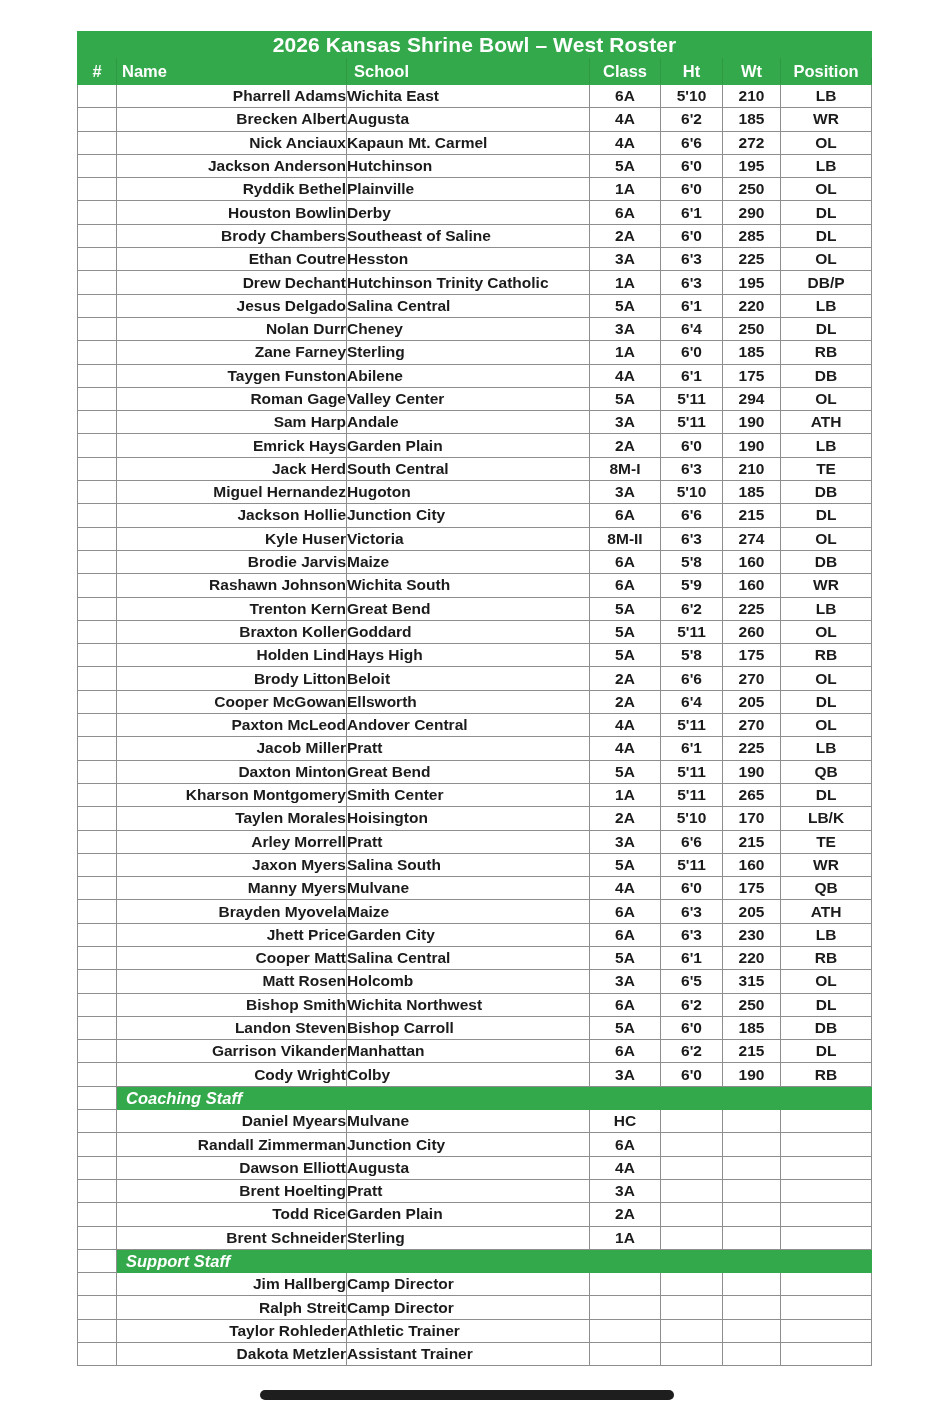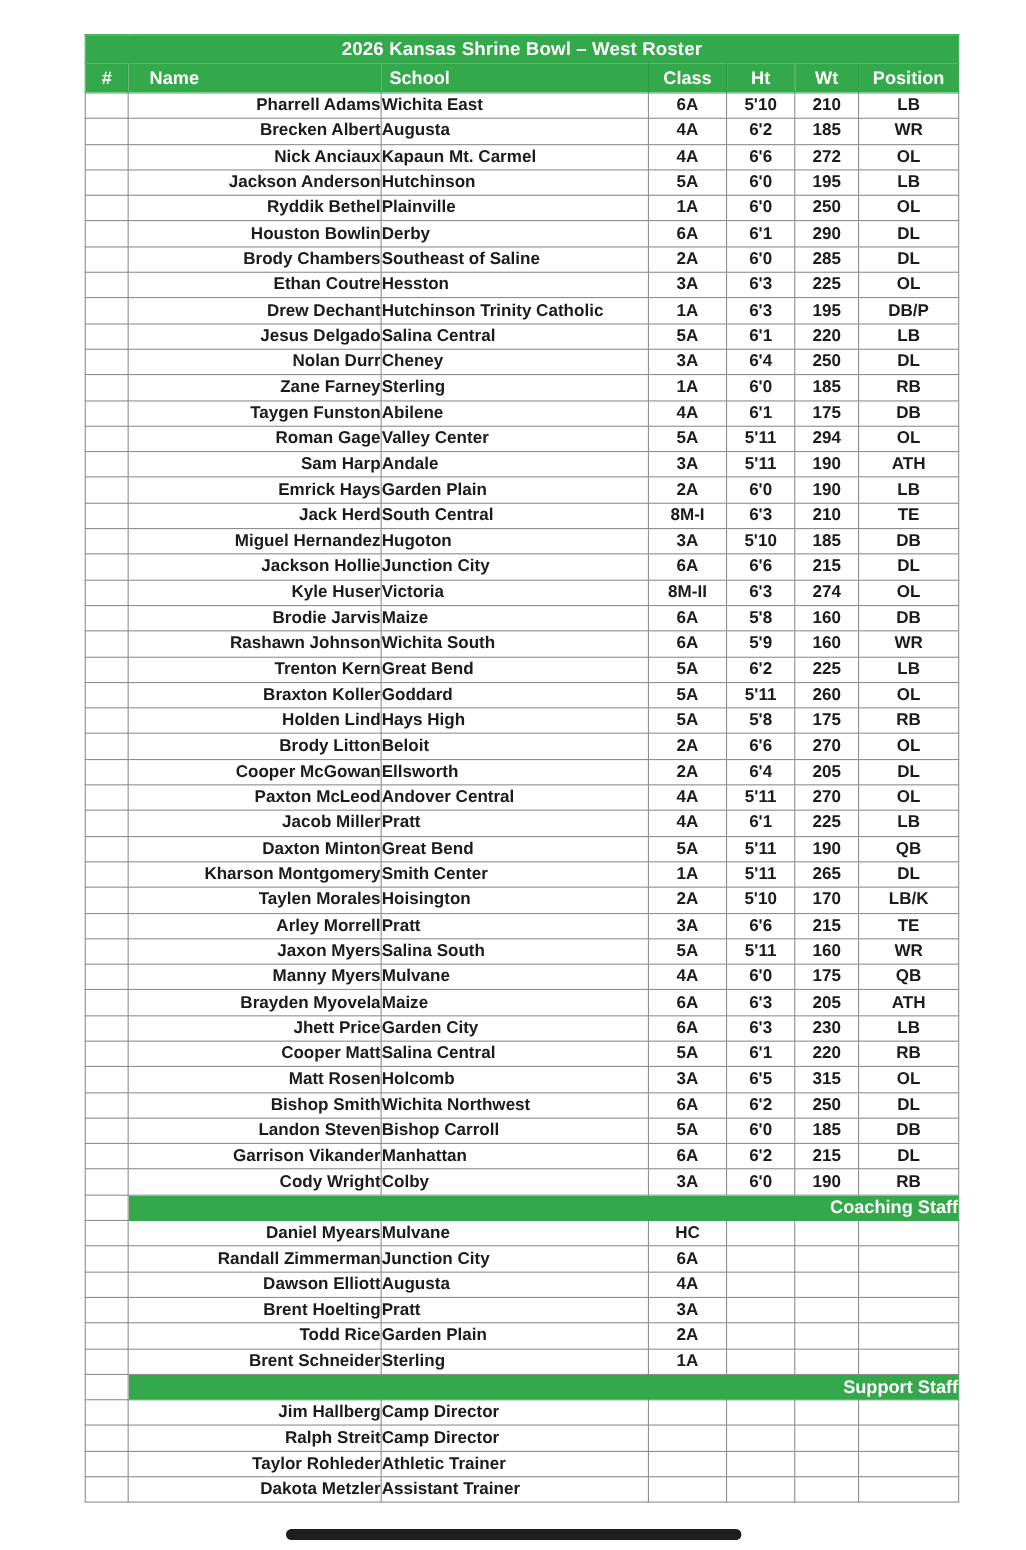--- a/index.html
+++ b/index.html
@@ -61,62 +61,63 @@
   col.c-ht    { width: 62px;  }
   col.c-wt    { width: 58px;  }
   col.c-pos   { width: 91px;  }
 
   
   tr.title-row th {
     background: #34a94b;
     border: 1px solid #34a94b;
     color: #ffffff;
     text-align: center;
-    font-size: 17px;
+    font-size: 21px;
     height: 25px;
     line-height: 25px;
     letter-spacing: 0.1px;
   }
 
   
   tr.head-row th {
     background: #34a94b;
     border: 1px solid #34a94b;
     border-right: 1px solid #2e9843;
     color: #ffffff;
     font-size: 16.5px;
     height: 26px;
     line-height: 26px;
     text-align: center;
   }
   tr.head-row th.h-num   { text-align: center; }
-  tr.head-row th.h-name  { text-align: left; padding-left: 19px; }
+  tr.head-row th.h-name  { text-align: left; padding-left: 5px; }
   tr.head-row th.h-schl  { text-align: left; padding-left: 7px; }
 
   
   td.cell-num   { background: #ffffff; }
   td.cell-name  { text-align: right;  padding-left: 9px; }
   td.cell-schl  { text-align: left;  padding-left: 7px; font-size: 15px; }
   td.cell-ctr   { text-align: center; }
 
   
   tr.section-row td {
     background: #34a94b;
     border: 1px solid #34a94b;
     color: #ffffff;
     height: 22.3px;
   }
   tr.section-row td.cell-num {
     background: #ffffff;
     border: 1px solid #8e8e8e;
   }
   tr.section-row td.section-label {
-    text-align: right;
+    text-align: left;
     padding-left: 9px;
     font-size: 16.5px;
+    font-style: italic;
   }
 
   
   #home-indicator {
     position: absolute;
     left: 260px;
     top: 1390px;
     width: 414px;
     height: 10px;
     background: #1e1e1e;

